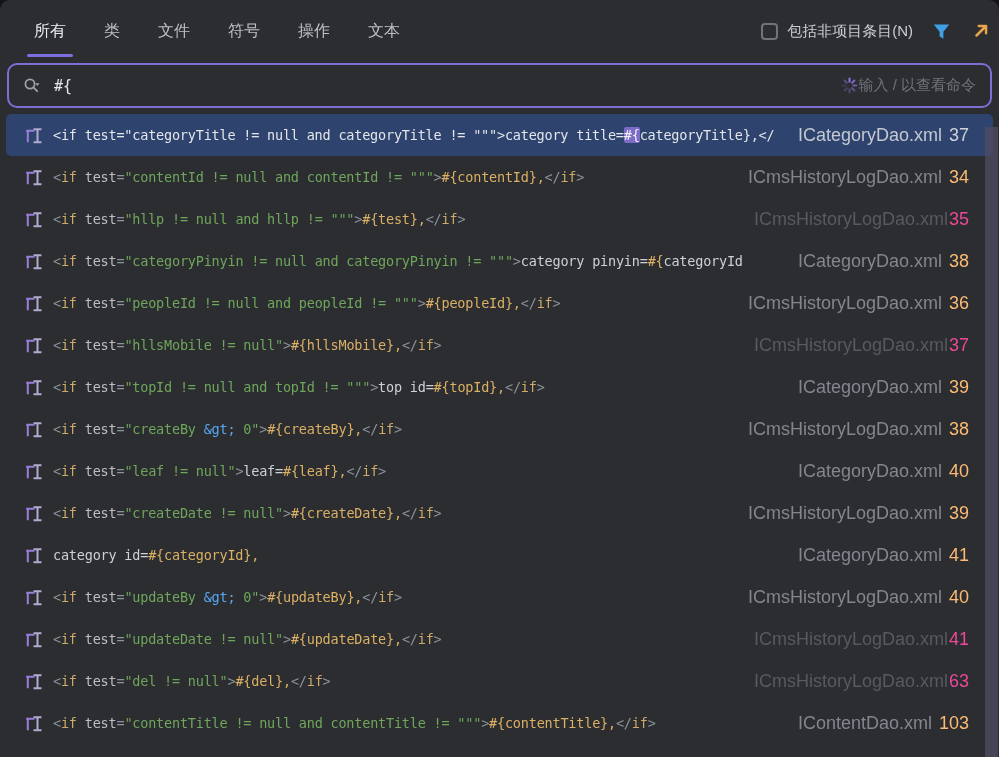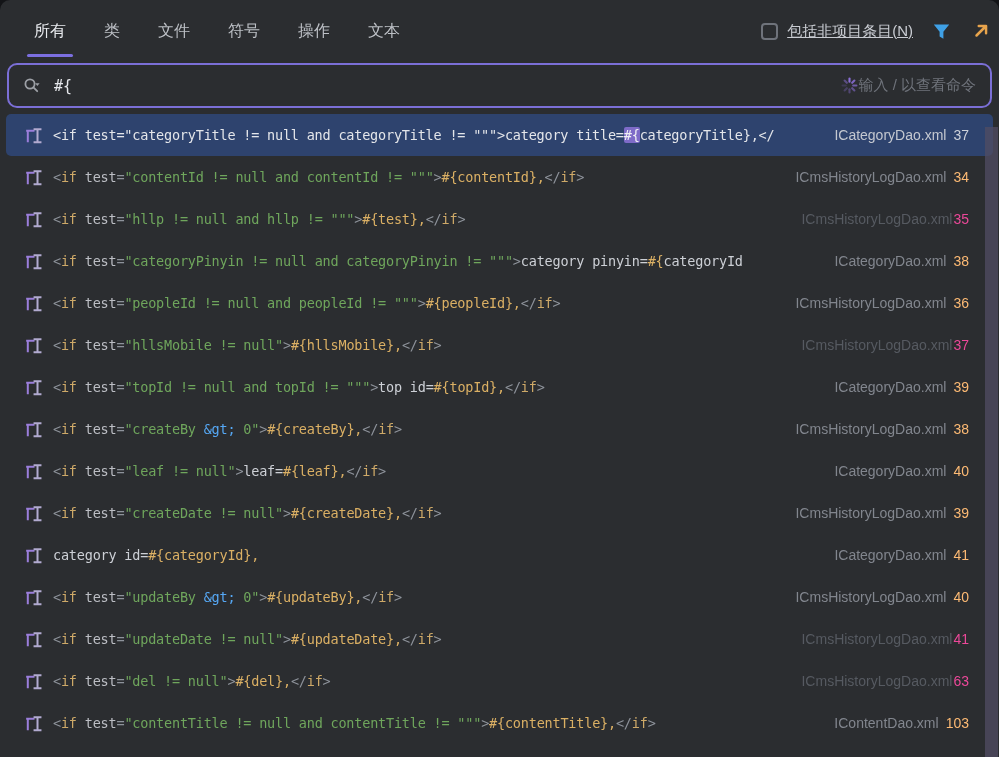--- a/index.html
+++ b/index.html
@@ -15,21 +15,21 @@
   }
   
   .header{display:flex;align-items:center;height:62px;padding:0 6px 0 34px;}
   .tabs{display:flex;align-items:stretch;gap:38px;height:100%;}
   .tab{position:relative;display:flex;align-items:center;font-size:16px;color:#bdc0c6;cursor:default;}
   .tab.active{color:#e9ebef;}
   .tab.active::after{content:"";position:absolute;left:-7px;right:-7px;bottom:5px;height:3px;border-radius:2px;background:var(--accent,#7c6fe0);}
   .header-right{margin-left:auto;display:flex;align-items:center;gap:16px;}
   .chk-group{display:flex;align-items:center;gap:9px;}
   .checkbox{width:17px;height:17px;border:2px solid #6f737b;border-radius:4px;background:transparent;}
-  .chk-label{font-size:15px;color:#c9ccd2;text-decoration:underline;}
+  .chk-label{font-size:15px;color:#c9ccd2;}
   .icon-btn{display:flex;align-items:center;justify-content:center;width:24px;height:24px;background:none;border:none;padding:0;}
   
   .search{
     margin:1px 7px 0 7px;height:45px;
     border:2px solid var(--search-border,#7b6fd6);
     border-radius:10px;
     display:flex;align-items:center;
     padding:0 14px 0 13px;background:var(--bg,#2b2d30);
   }
   .search-input{
@@ -39,21 +39,21 @@
   .hint{display:flex;align-items:center;font-size:15px;color:#6f737b;white-space:nowrap;}
   
   .results{position:relative;margin-top:6px;padding:0 6px;}
   .row{display:flex;align-items:center;height:42px;padding:0 24px 0 18px;border-radius:5px;}
   .row.selected{background:var(--sel-bg,#2e436e);}
   .row-icon{flex:none;margin-right:10px;}
   .code{
     flex:1;min-width:0;overflow:hidden;white-space:pre;
     font-family:"DejaVu Sans Mono",monospace;font-size:13.5px;letter-spacing:-0.2px;
   }
-  .file-group{margin-left:auto;flex:none;display:flex;align-items:flex-start;gap:7px;padding-left:14px;font-size:14px;}
+  .file-group{margin-left:auto;flex:none;display:flex;align-items:flex-start;gap:7px;padding-left:14px;font-size:18px;}
   .file{color:#82868e;}
   .line{color:#fdba74;}
   .row.selected .file{color:#c4c8d0;}
   .row.selected .line{color:#ced2da;}
   .row.dim .file{color:#565a61;}
   .row.dim .line{color:#ec4899;}
   .row.dim .file-group{gap:1px;}
   
   .c-p{color:var(--syn-punct,#8e939b);}
   .c-tag{color:var(--syn-tag,#cea968);}

